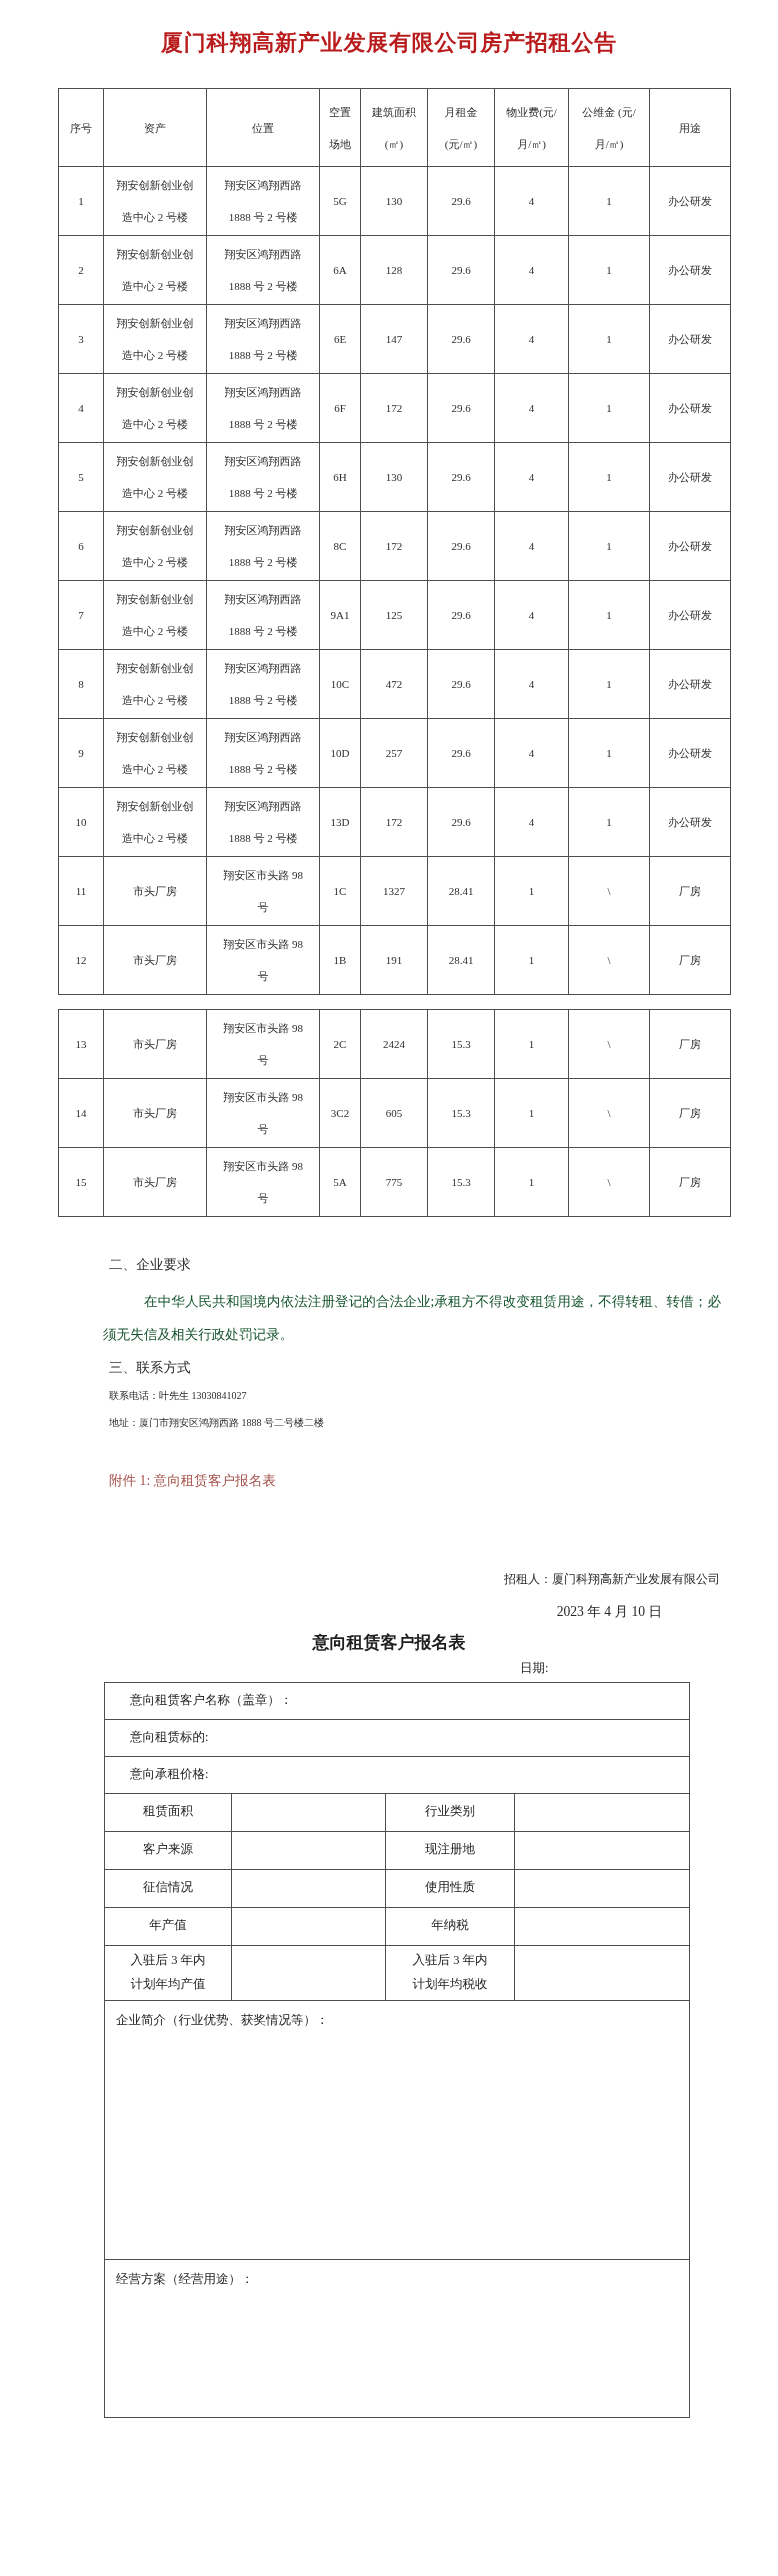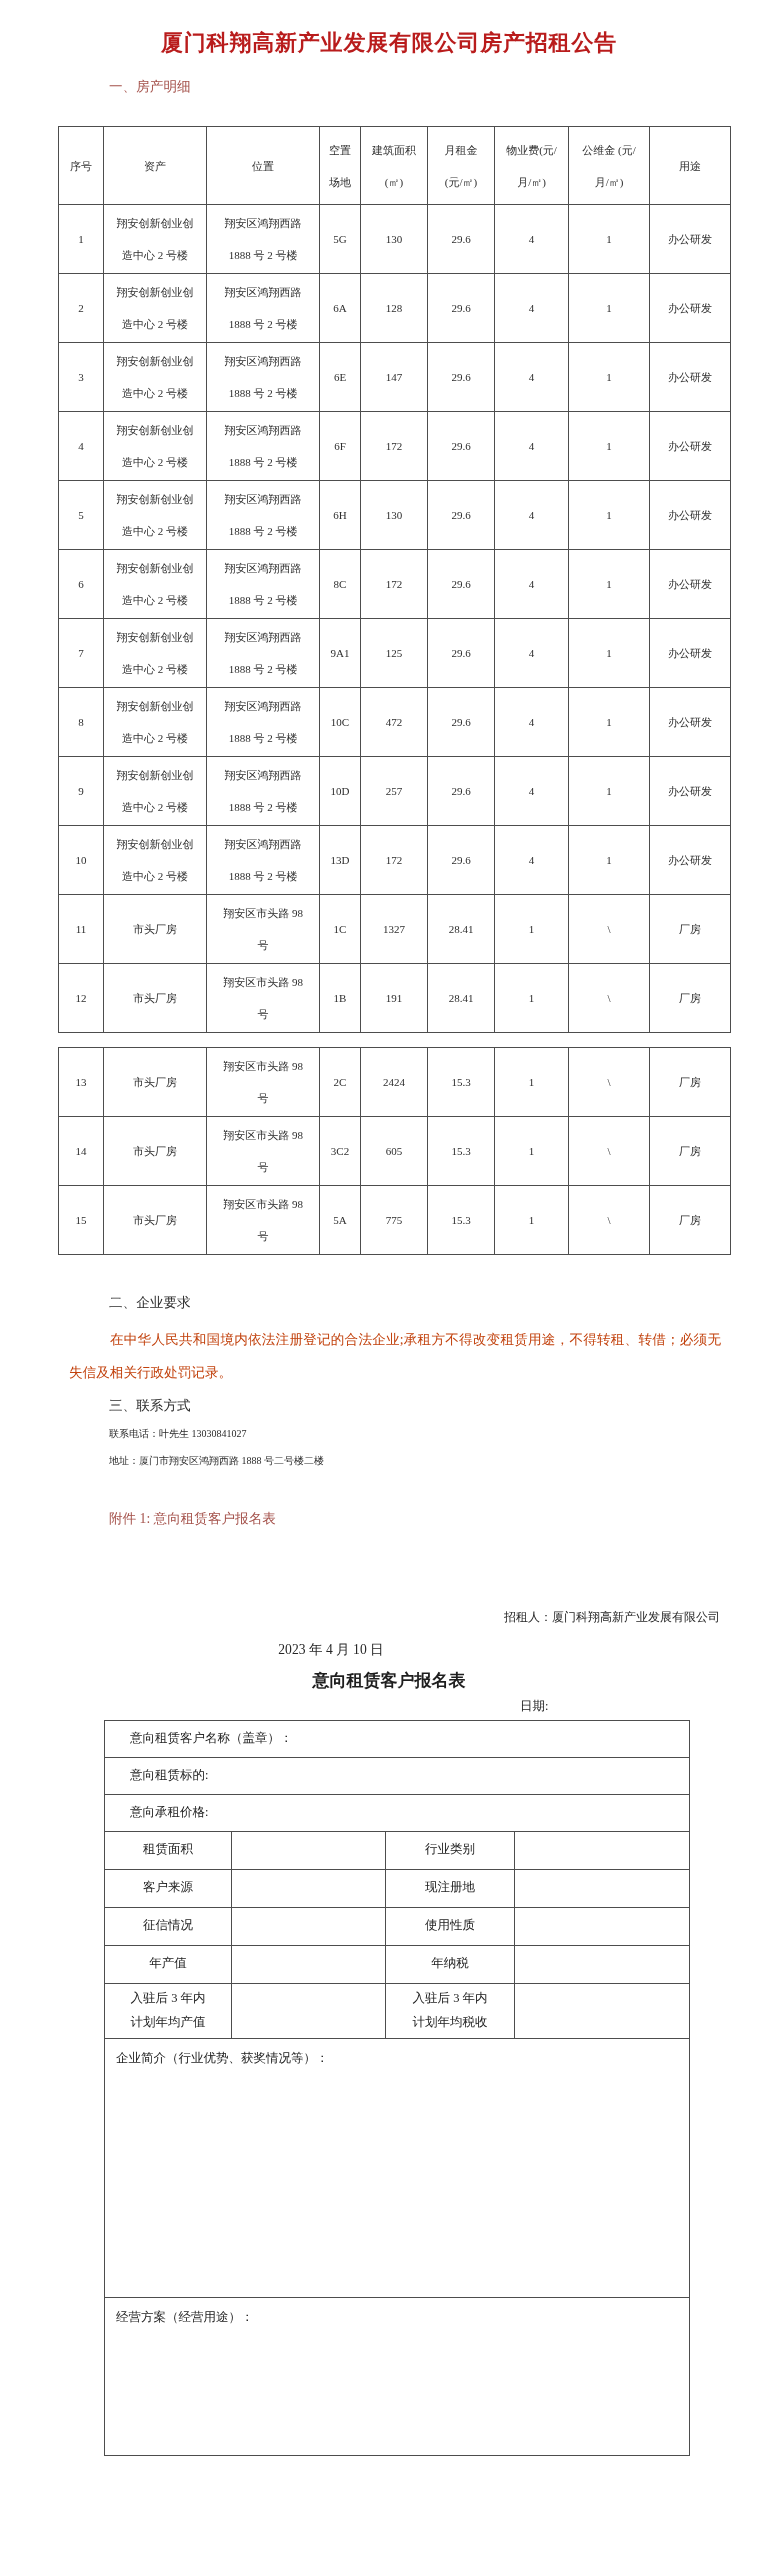--- a/index.html
+++ b/index.html
@@ -18,31 +18,31 @@
     font-size:22px;
     font-weight:bold;
     color:#b91c1c;
     letter-spacing:0.8px;
   }
   .heading { margin:0 0 0 109px; font-size:13.6px; }
   .s1 { margin-top:20px; color:#a4514a; }
   .s2 { margin-top:39px; color:#2b2b2b; }
   .s3 { margin-top:7.8px; color:#2b2b2b; }
   .para {
-    margin:11px 57px 0 69px;
+    margin:11px 57px 0 103px;
     font-size:13.6px;
     line-height:33px;
     text-align:justify;
     text-indent:41px;
-    color:#c2410c;
+    color:#14532d;
   }
   .line { margin:12.5px 0 0 109px; font-size:10px; color:#2b2b2b; }
   .attach-line { margin:42px 0 0 109px; font-size:13.6px; color:#a4514a; }
   .signer { margin:81px 58px 0 0; text-align:right; font-size:12px; }
-  .sign-date { margin:15.6px 116px 0 0; text-align:center; font-size:13.6px; }
+  .sign-date { margin:15.6px 116px 0 0; text-align:right; font-size:13.6px; }
   .attach2 { margin:22px 0 0 71px; font-size:14px; font-weight:bold; }
   .form-title { margin:9.4px 0 0 0; text-align:center; font-size:17px; font-weight:bold; color:#1e1e1e; }
   .date-label { margin:6.2px 0 0 520px; font-size:12.5px; }
 
   table { border-collapse:collapse; table-layout:fixed; }
   .ptable {
     margin:30px 0 0 58px;
     width:672px;
     font-size:11px;
   }
@@ -81,21 +81,20 @@
   .row-profile { height:259px; }
   .row-plan { height:158px; }
 </style>
 </head>
 <body>
 
 <div class="page">
 
   <div class="doc-title">厦门科翔高新产业发展有限公司房产招租公告</div>
 
-  <div class="heading s1">一、房产明细</div>
 
   <table class="ptable">
     <colgroup>
       <col style="width:45px">
         <col style="width:103px">
         <col style="width:113px">
       <col style="width:41px">
         <col style="width:67px">
         <col style="width:67px">
       <col style="width:74px">

